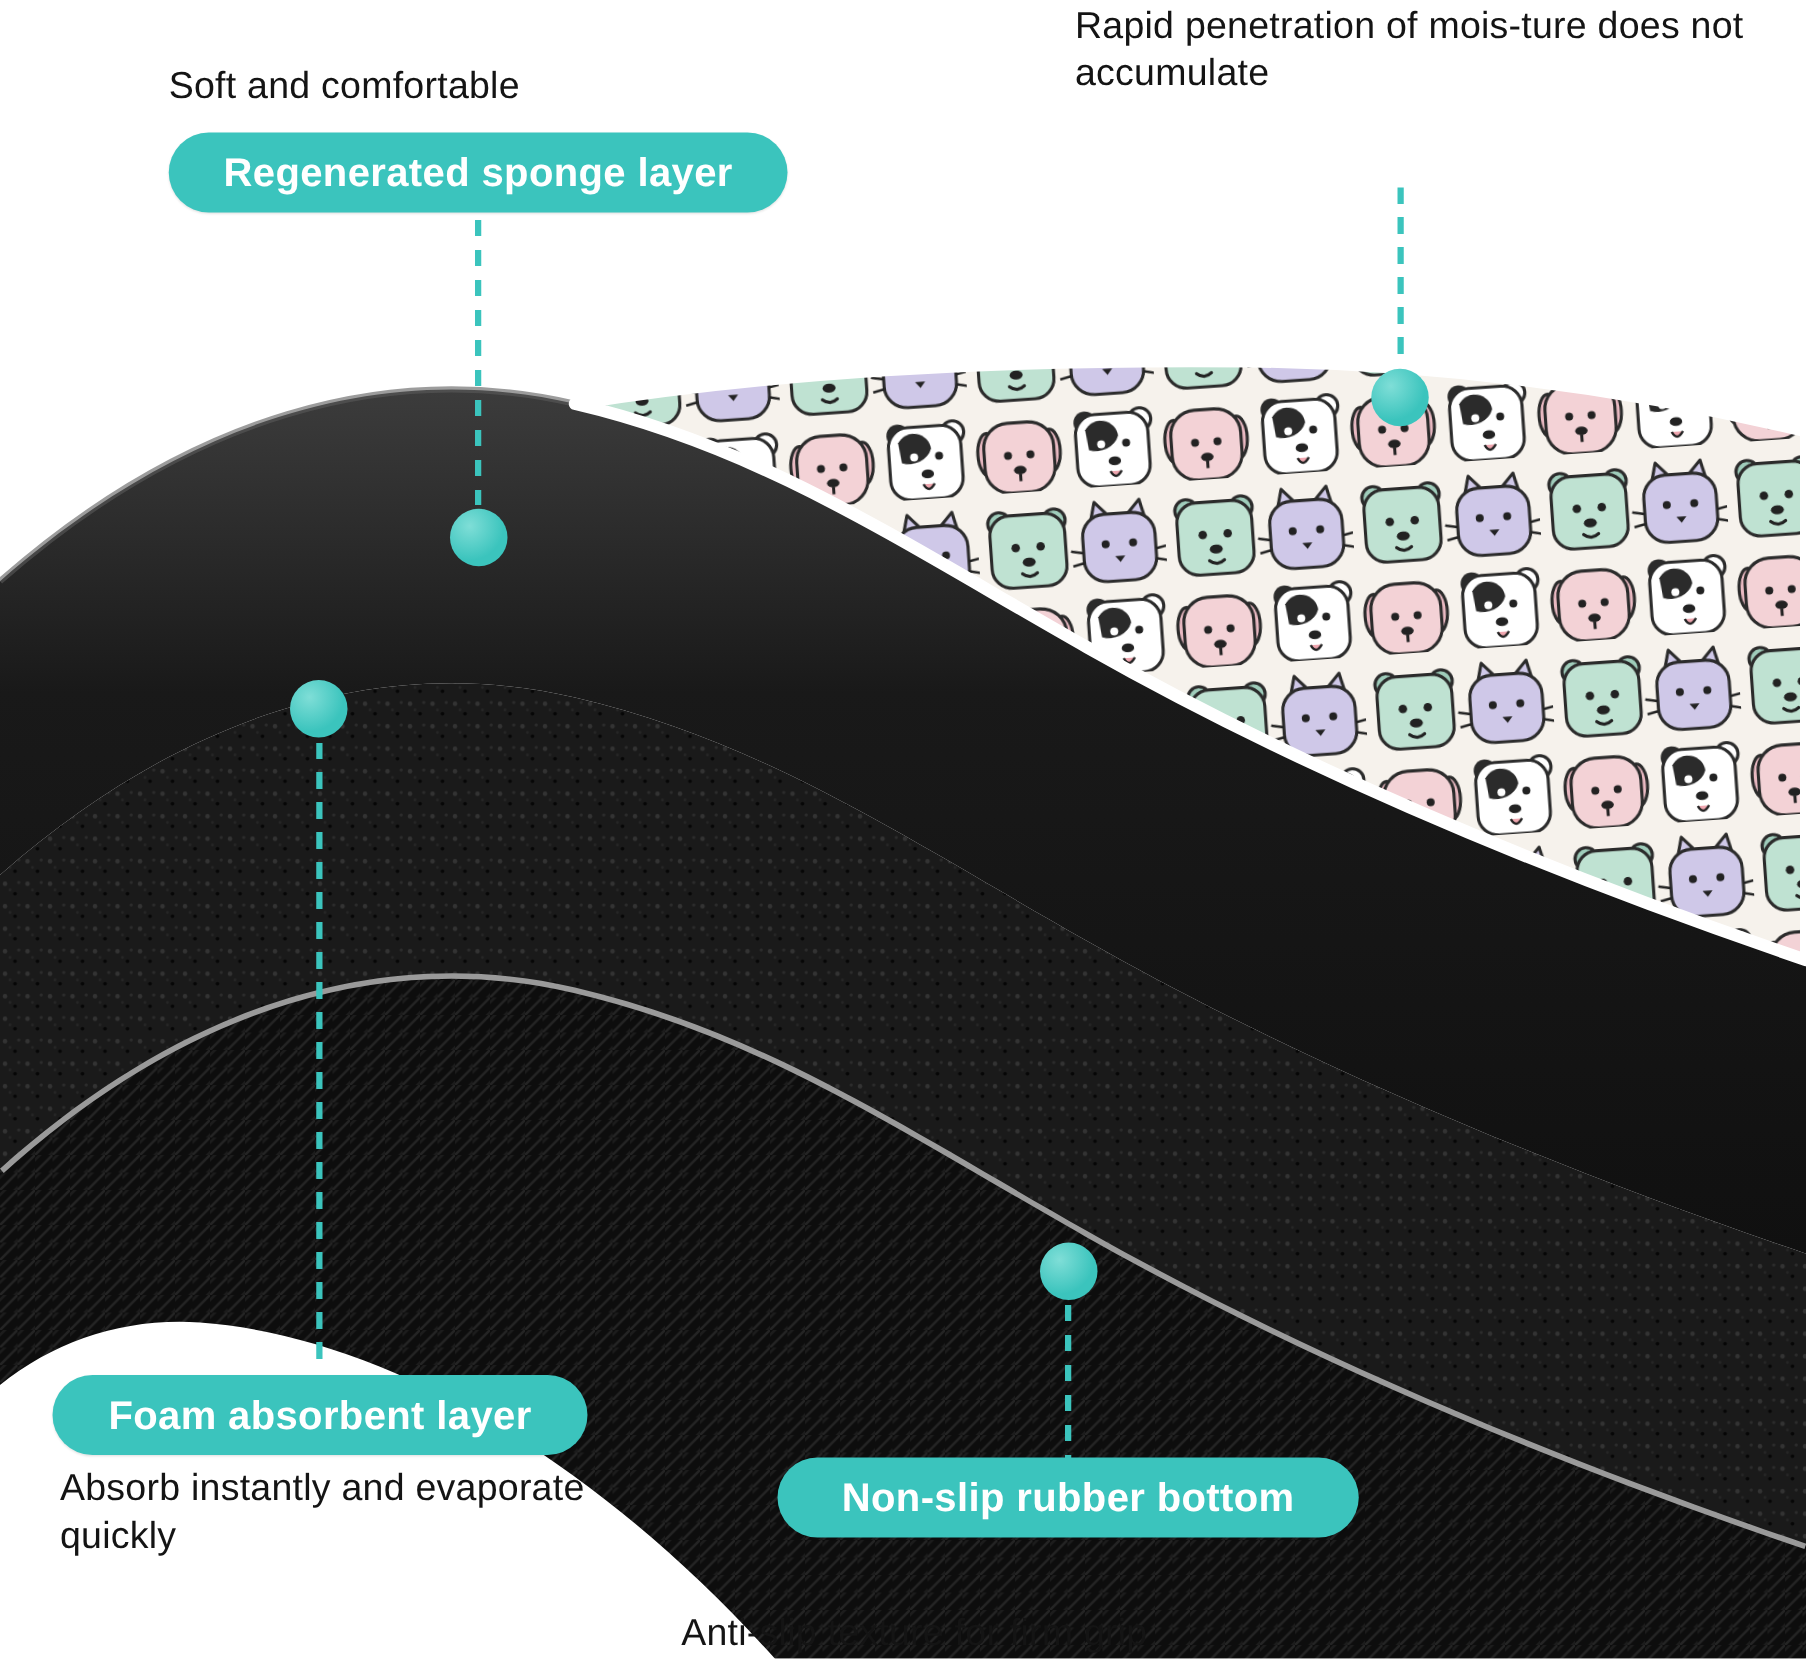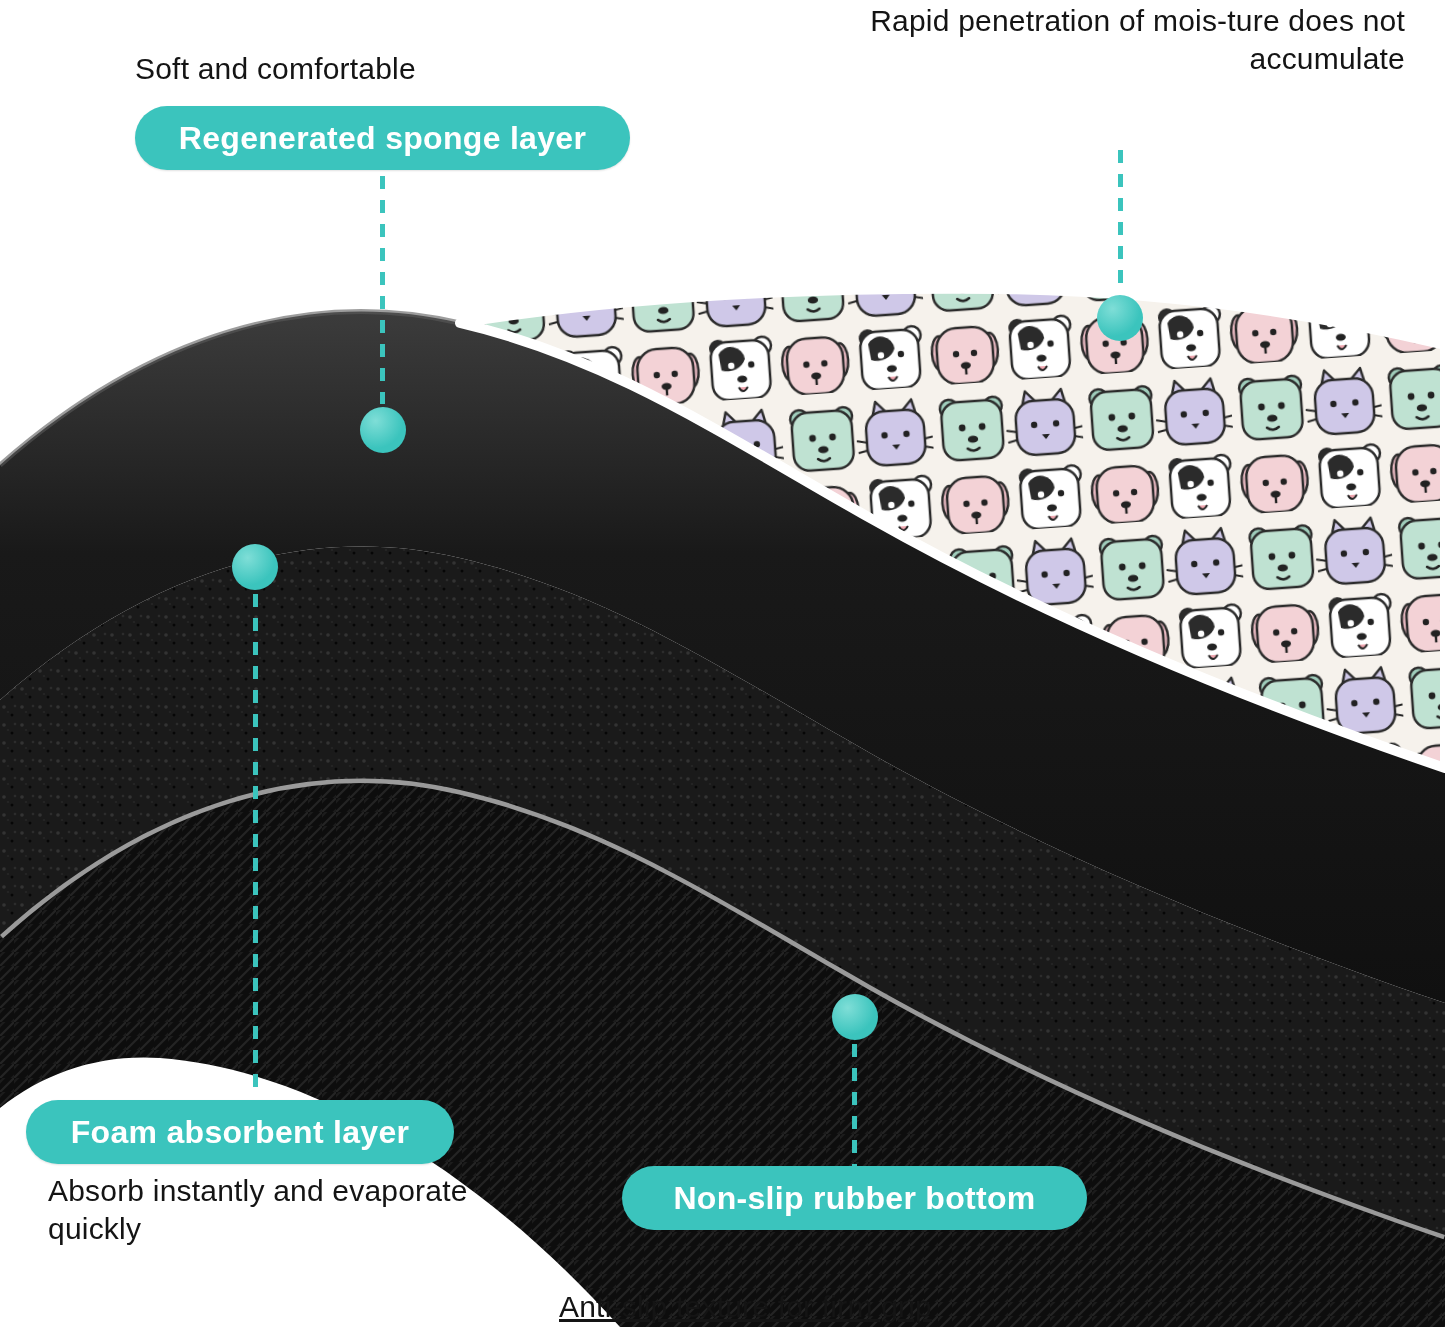--- a/index.html
+++ b/index.html
@@ -107,27 +107,27 @@
     <path d="M 0 465 C 150 333, 310 288, 460 323 C 610 358, 720 433, 870 518" fill="none" stroke="#5a5a5a" stroke-width="5" opacity="0.6"></path>
 
     <path d="M 460 323 C 610 358, 720 433, 870 518 C 1020 603, 1210 688, 1445 768 L 1445 345 C 1300 310, 1150 291, 1000 289 C 800 287, 615 298, 460 323 Z" fill="url(#dogPat)" stroke="#ffffff" stroke-width="10" stroke-linejoin="round"></path>
   </svg>
 
   <div class="note center" style="left:135px;top:50px;width:500px;">Soft and comfortable</div>
   <div class="pill" style="left:135px;top:106px;width:495px;text-align:center;">Regenerated sponge layer</div>
   <div class="leader-line" style="left:380px;top:176px;height:228px;"></div>
   <div class="leader-dot" style="left:360px;top:407px;"></div>
 
-  <div class="note" style="left:860px;top:2px;width:545px;text-align:right;">Rapid penetration of mois-ture does not accumulate</div>
+  <div class="note" style="left:860px;top:2px;width:545px;">Rapid penetration of mois-ture does not accumulate</div>
   <div class="leader-line" style="left:1118px;top:150px;height:142px;"></div>
   <div class="leader-dot" style="left:1097px;top:295px;"></div>
 
   <div class="leader-dot" style="left:232px;top:544px;"></div>
   <div class="leader-line" style="left:253px;top:594px;height:500px;"></div>
-  <div class="pill" style="left:26px;top:1100px;width:428px;">Foam absorbent layer</div>
+  <div class="pill" style="left:42px;top:1100px;width:428px;">Foam absorbent layer</div>
   <div class="note" style="left:48px;top:1148px;width:460px;margin-top:24px;">Absorb instantly and evaporate quickly</div>
 
   <div class="leader-dot" style="left:832px;top:994px;"></div>
   <div class="leader-line" style="left:852px;top:1044px;height:158px;"></div>
   <div class="pill" style="left:622px;top:1166px;width:465px;">Non-slip rubber bottom</div>
-  <div class="note center" style="left:559px;top:1288px;width:600px;text-decoration:underline;">Anti-slip texture for firm grip</div>
+  <div class="note center" style="left:545px;top:1288px;width:600px;">Anti-slip texture for firm grip</div>
 
 </div>
 
 </body></html>

